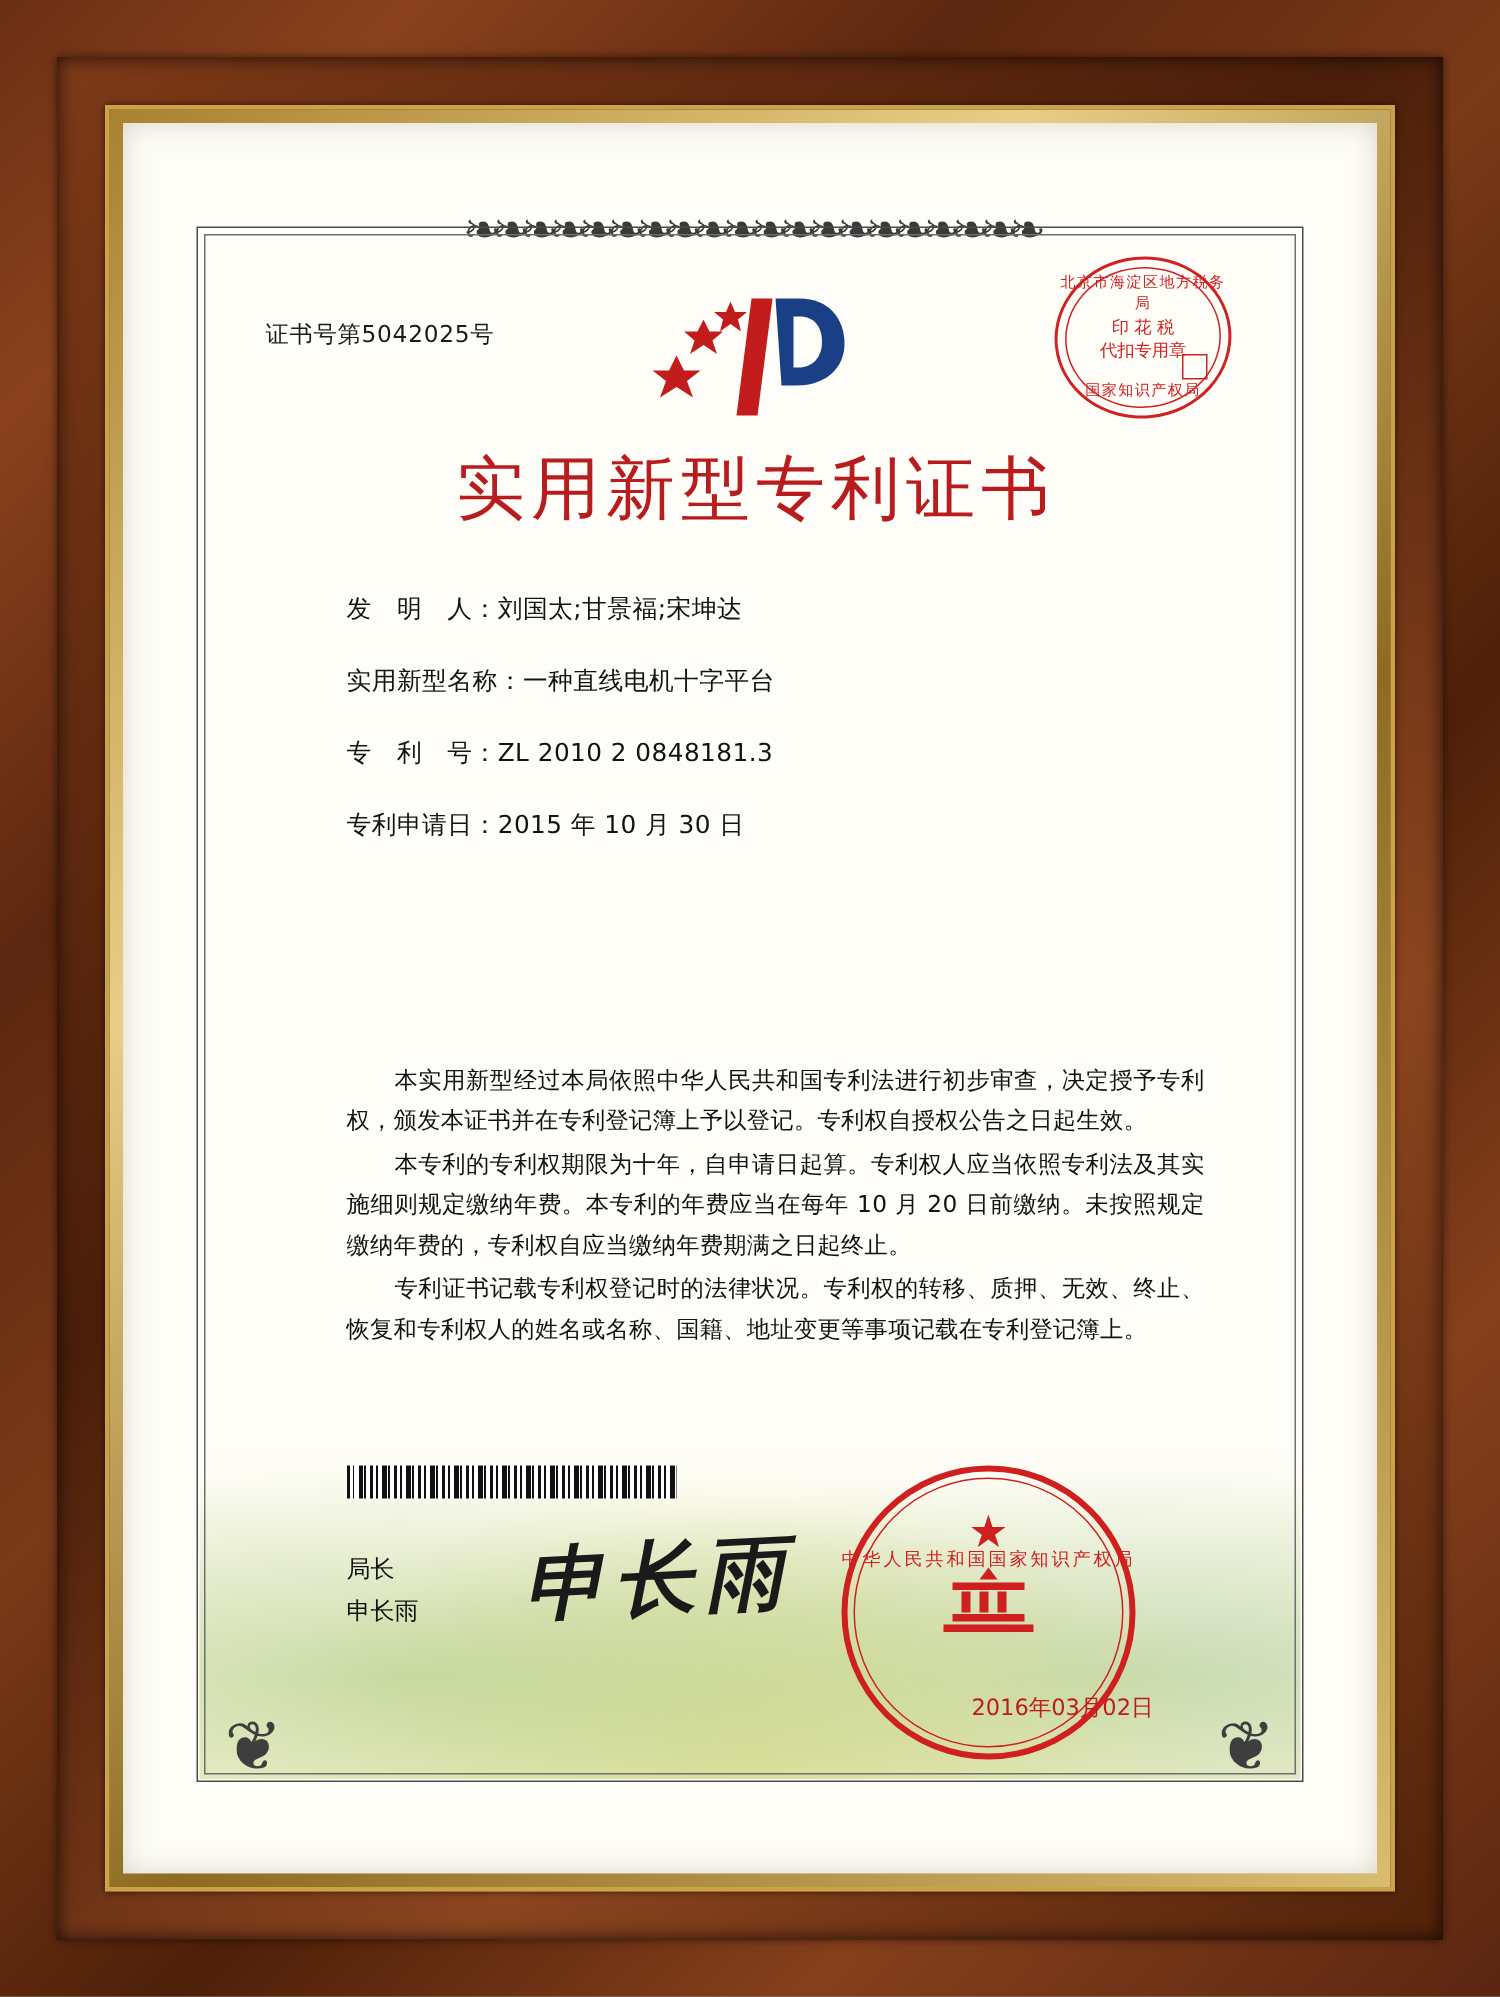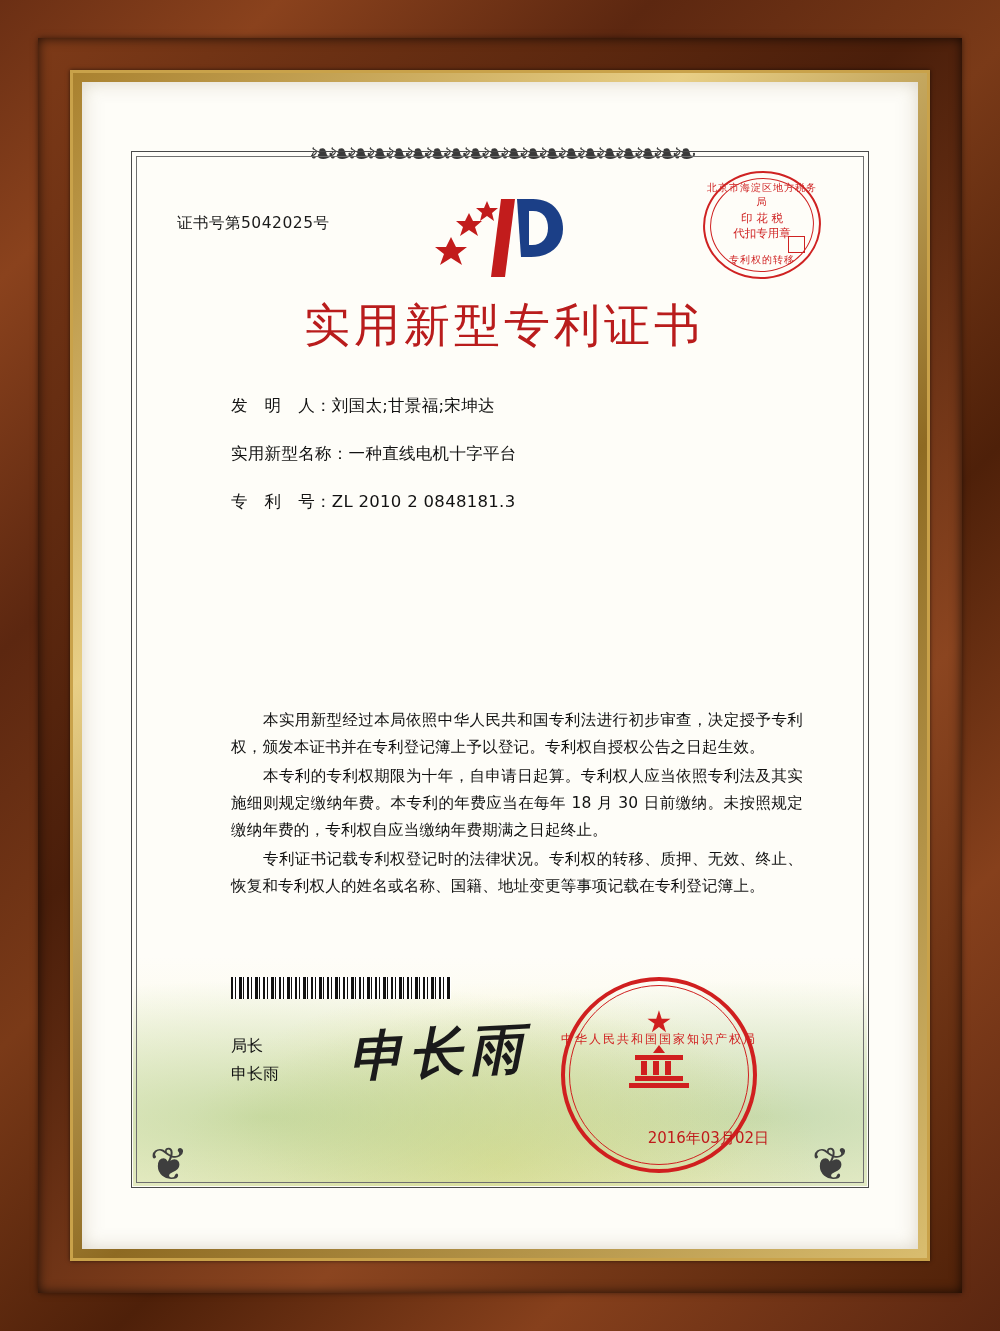--- a/index.html
+++ b/index.html
@@ -218,41 +218,44 @@
       </div>
 
       <div class="stamp-tr">
         <div class="oval"></div>
         <div class="oval2"></div>
         <div class="arc-top">北京市海淀区地方税务局</div>
         <div class="mid">
           <div>印 花 税</div>
           <div>代扣专用章</div>
         </div>
-        <div class="arc-bot">专利权的转移</div>
+        <div class="arc-bot">国家知识产权局</div>
         <div class="square"></div>
       </div>
 
       <div class="title">实用新型专利证书</div>
 
       <div class="fields">
         <div class="field">
           <span class="lab">发　明　人：</span><span class="val">刘国太;甘景福;宋坤达</span>
         </div>
         <div class="field">
           <span class="lab">实用新型名称：</span><span class="val">一种直线电机十字平台</span>
         </div>
         <div class="field">
           <span class="lab">专　利　号：</span><span class="val">ZL 2010 2 0848181.3</span>
+        </div>
+        <div class="field">
+          <span class="lab">专利申请日：</span><span class="val">2015 年 10 月 30 日</span>
         </div>
       </div>
 
       <div class="paras">
         <div class="para">本实用新型经过本局依照中华人民共和国专利法进行初步审查，决定授予专利权，颁发本证书并在专利登记簿上予以登记。专利权自授权公告之日起生效。</div>
-        <div class="para">本专利的专利权期限为十年，自申请日起算。专利权人应当依照专利法及其实施细则规定缴纳年费。本专利的年费应当在每年 18 月 30 日前缴纳。未按照规定缴纳年费的，专利权自应当缴纳年费期满之日起终止。</div>
+        <div class="para">本专利的专利权期限为十年，自申请日起算。专利权人应当依照专利法及其实施细则规定缴纳年费。本专利的年费应当在每年 10 月 20 日前缴纳。未按照规定缴纳年费的，专利权自应当缴纳年费期满之日起终止。</div>
         <div class="para">专利证书记载专利权登记时的法律状况。专利权的转移、质押、无效、终止、恢复和专利权人的姓名或名称、国籍、地址变更等事项记载在专利登记簿上。</div>
       </div>
 
       <div class="barcode"></div>
 
       <div class="sig-label">
         <div>局长</div>
         <div>申长雨</div>
       </div>
       <div class="sig-hand">申长雨</div>

